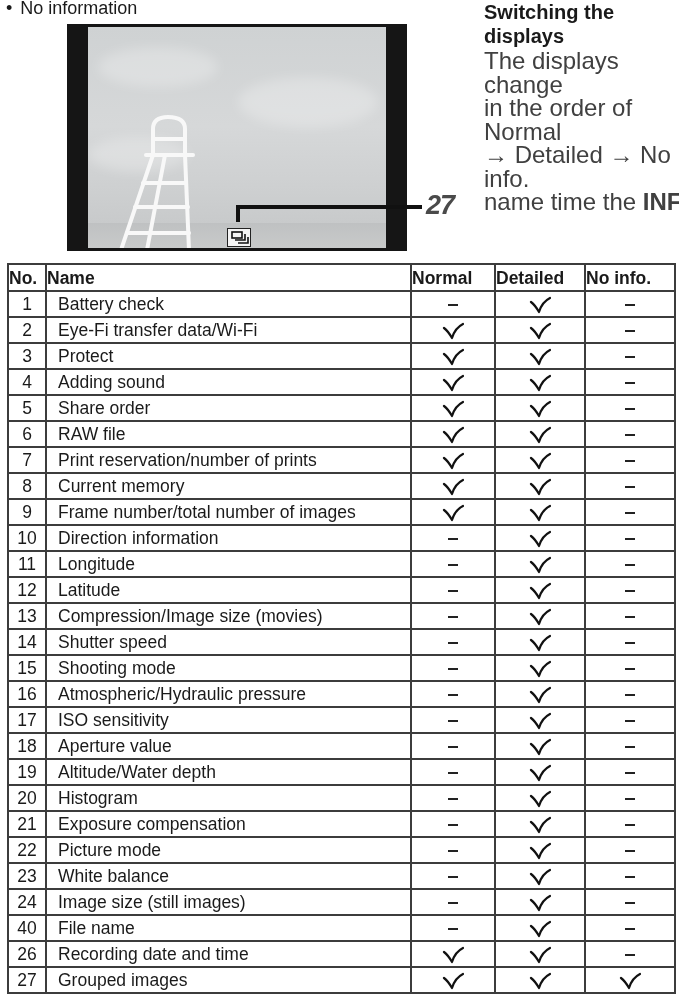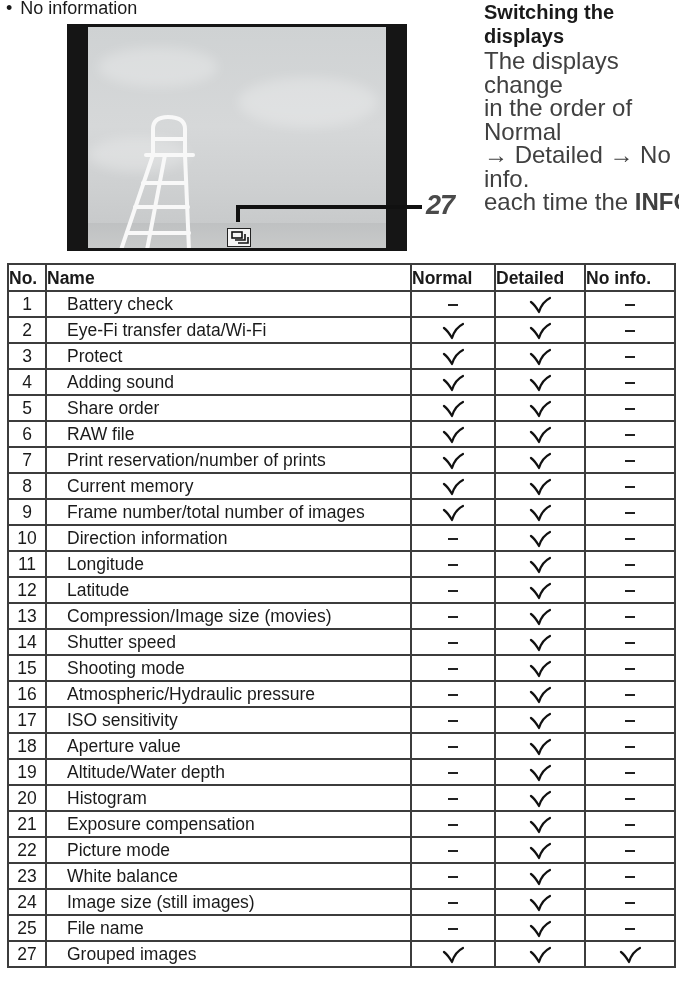--- a/index.html
+++ b/index.html
@@ -17,21 +17,21 @@
   .callout-h { position:absolute; left:236px; top:205px; width:186px; height:4px; background:#111; }
   .callout-num { position:absolute; left:426px; top:190px; font-size:27px; font-weight:bold; font-style:italic; color:#4a4a4a; letter-spacing:-1px; }
   .side { position:absolute; left:484px; top:0px; width:220px; }
   .side h2 { margin:0; font-size:20px; line-height:24px; font-weight:bold; color:#1a1a1a; }
   .side p { margin:1px 0 0 0; font-size:24px; line-height:23.5px; color:#404040; }
   .side b { font-weight:bold; }
   table { position:absolute; left:7px; top:263px; border-collapse:collapse; table-layout:fixed; width:667px; }
   td, th { border:2px solid #3c3c3c; padding:0; height:24px; font-size:17.5px; line-height:22px; }
   th { font-weight:bold; text-align:left; height:25px; }
   td.no { text-align:center; }
-  td.name { padding-left:20px; text-align:left; white-space:nowrap; }
+  td.name { padding-left:11px; text-align:left; white-space:nowrap; }
   td.mark { text-align:center; font-size:17px; }
   .check { display:inline-block; width:22px; height:18px; vertical-align:middle; }
   .dash { display:inline-block; width:10px; height:2px; background:#222; vertical-align:middle; }
 </style>
 </head>
 <body>
 
 <div class="bullet"><span class="dot">•</span><span>No information</span></div>
 
 <div class="screen">
@@ -65,21 +65,21 @@
   </div>
 </div>
 <div class="callout-num">27</div>
 
 <div class="side">
   <h2><span>Switching the</span><br><span>displays</span></h2>
   <p>
     <span>The displays change</span><br>
     <span>in the order of Normal</span><br>
     <span>→ Detailed → No info.</span><br>
-    <span>each time the </span><b>INFO</b><br>
+    <span>name time the </span><b>INFO</b><br>
   </p>
 </div>
 
 <table>
   <colgroup>
     <col style="width:38px">
       <col style="width:365px">
       <col style="width:84px">
       <col style="width:90px">
       <col style="width:90px">
@@ -320,23 +320,34 @@
       <tr>
         <td class="no">24</td>
         <td class="name">Image size (still images)</td>
         <td class="mark"><span class="dash"></span></td>
         <td class="mark"><span><svg class="check" viewBox="0 0 22 18">
               <path d="M2 6 Q6 9 10 16 Q13 6 21 2" fill="none" stroke="#111" stroke-width="2.2" stroke-linecap="round" stroke-linejoin="round"></path>
             </svg></span></td>
         <td class="mark"><span class="dash"></span></td>
       </tr>
       <tr>
-        <td class="no">25</td>
+        <td class="no">40</td>
         <td class="name">File name</td>
         <td class="mark"><span class="dash"></span></td>
+        <td class="mark"><span><svg class="check" viewBox="0 0 22 18">
+              <path d="M2 6 Q6 9 10 16 Q13 6 21 2" fill="none" stroke="#111" stroke-width="2.2" stroke-linecap="round" stroke-linejoin="round"></path>
+            </svg></span></td>
+        <td class="mark"><span class="dash"></span></td>
+      </tr>
+      <tr>
+        <td class="no">26</td>
+        <td class="name">Recording date and time</td>
+        <td class="mark"><span><svg class="check" viewBox="0 0 22 18">
+              <path d="M2 6 Q6 9 10 16 Q13 6 21 2" fill="none" stroke="#111" stroke-width="2.2" stroke-linecap="round" stroke-linejoin="round"></path>
+            </svg></span></td>
         <td class="mark"><span><svg class="check" viewBox="0 0 22 18">
               <path d="M2 6 Q6 9 10 16 Q13 6 21 2" fill="none" stroke="#111" stroke-width="2.2" stroke-linecap="round" stroke-linejoin="round"></path>
             </svg></span></td>
         <td class="mark"><span class="dash"></span></td>
       </tr>
       <tr>
         <td class="no">27</td>
         <td class="name">Grouped images</td>
         <td class="mark"><span><svg class="check" viewBox="0 0 22 18">
               <path d="M2 6 Q6 9 10 16 Q13 6 21 2" fill="none" stroke="#111" stroke-width="2.2" stroke-linecap="round" stroke-linejoin="round"></path>

